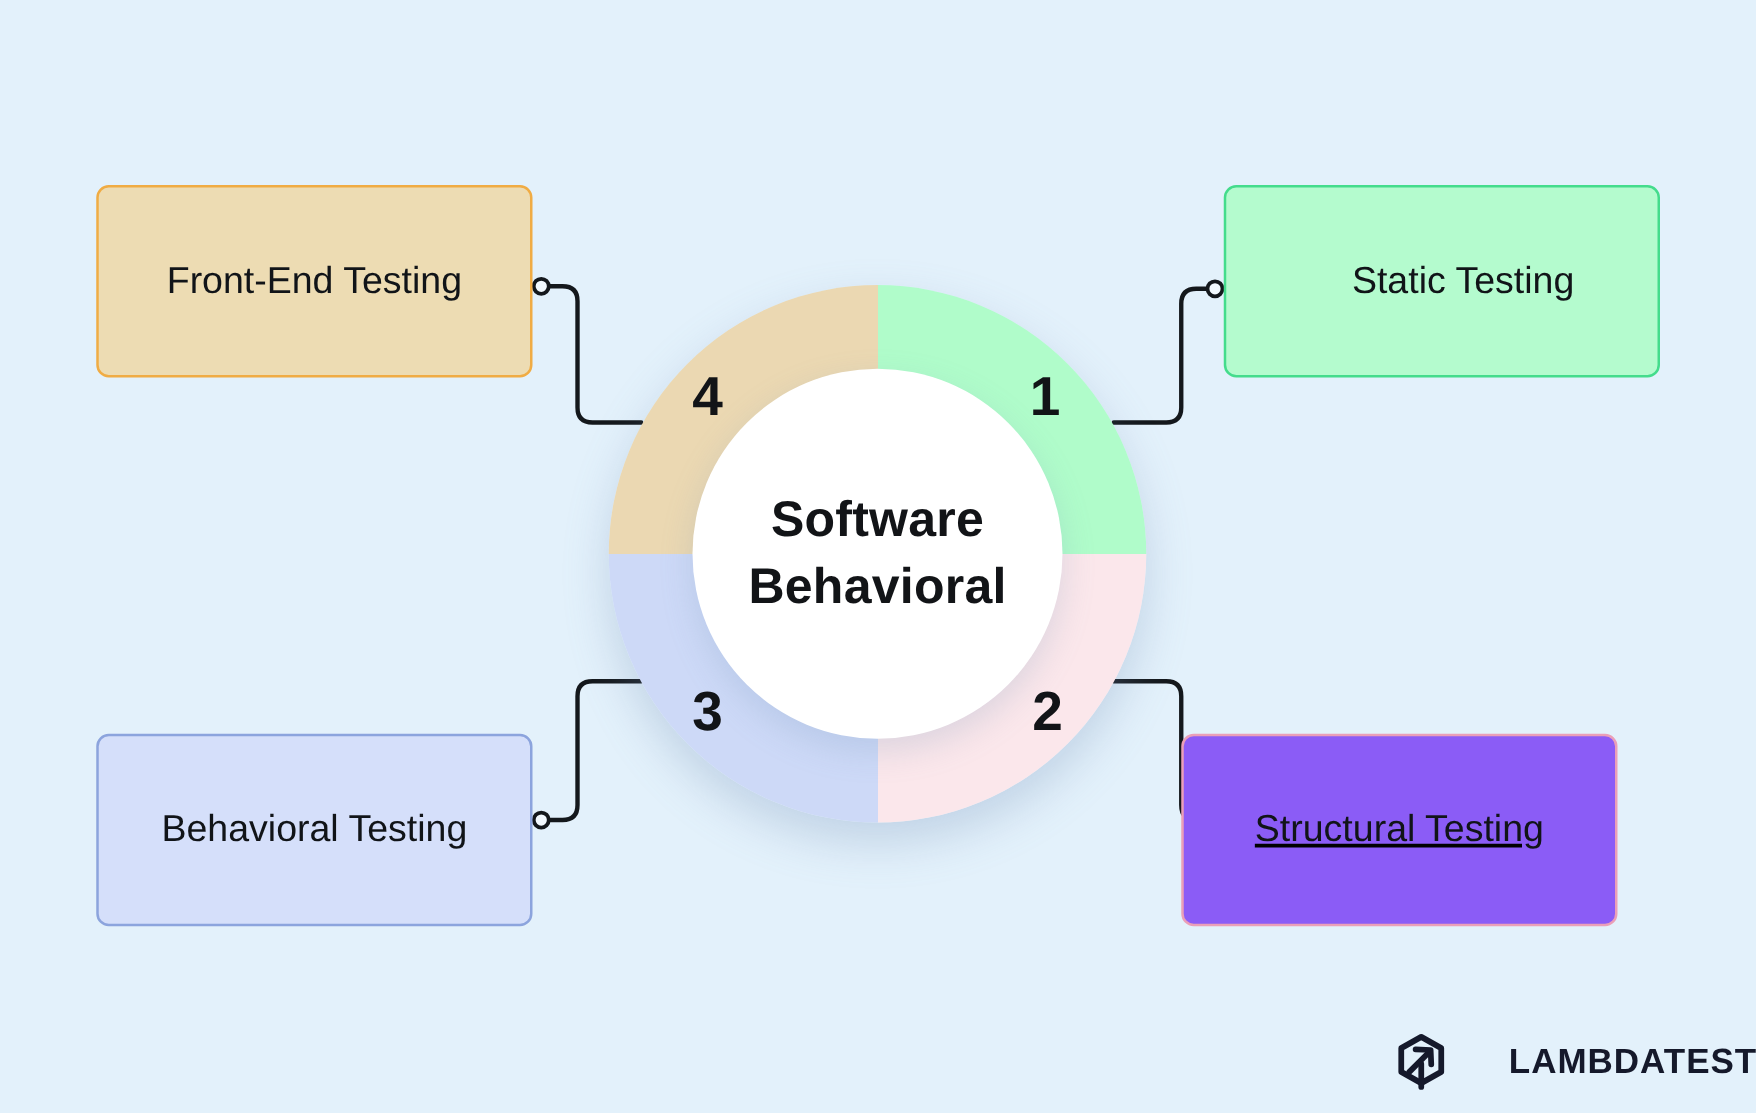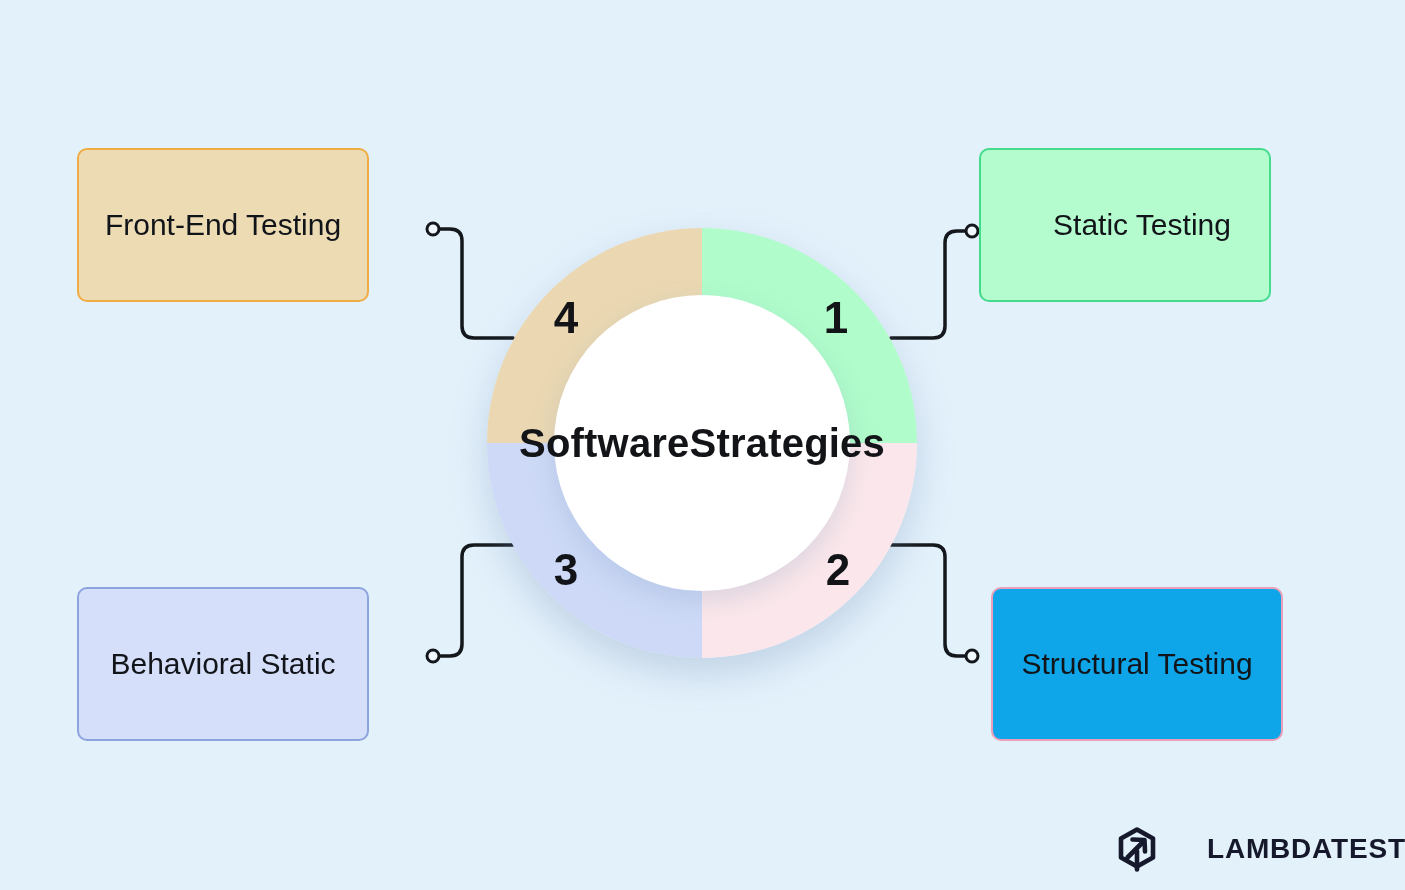--- a/index.html
+++ b/index.html
@@ -45,20 +45,21 @@
     box-shadow: 0 16px 36px rgba(116,144,181,0.30);
   }
   .donut-hole {
     position: absolute;
     left: 554px; top: 295px;
     width: 296px; height: 296px;
     border-radius: 50%;
     background: #ffffff;
     box-shadow: 0 10px 26px rgba(116,144,181,0.22);
     display: flex;
+    flex-direction: column;
     align-items: center;
     justify-content: center;
     text-align: center;
   }
   .donut-hole .title-line {
     font-size: 40px;
     font-weight: 700;
     color: #121417;
     line-height: 53px;
     letter-spacing: 0.2px;
@@ -71,39 +72,39 @@
     color: #121417;
   }
   .num-1 { left: 836px; top: 318px; }
   .num-2 { left: 838px; top: 570px; }
   .num-3 { left: 566px; top: 570px; }
   .num-4 { left: 566px; top: 318px; }
 
   
   .label-box {
     position: absolute;
-    width: 292px;
+    width: 349px;
     height: 154px;
     border-radius: 10px;
     border: 2px solid;
     display: flex;
     flex-direction: column;
     align-items: center;
     justify-content: center;
   }
   .label-box .box-line {
     font-size: 30px;
     font-weight: 400;
     color: #111418;
     line-height: 46px;
   }
   .box-front-end   { left: 77px;  top: 148px; background: #eddcb3; border-color: #f0ac44; }
   .box-static      { left: 979px; top: 148px; background: #b4fbce; border-color: #44dc8c; padding-left: 34px; }
   .box-behavioral  { left: 77px;  top: 587px; background: #d5dffa; border-color: #8ca4dd; }
-  .box-structural  { left: 991px; top: 587px; background: #0ea5e9; border-color: #eb9fb8; }
+  .box-structural  { left: 945px; top: 587px; background: #8b5cf6; border-color: #eb9fb8; text-decoration: underline; }
 
   
   .logo {
     position: absolute;
     left: 1115px; top: 826px;
     display: flex;
     align-items: center;
     gap: 8px;
   }
   .logo-icon svg { display: block; }
@@ -137,33 +138,33 @@
 
   <div class="donut"></div>
 
   <span class="ring-number num-1">1</span>
   <span class="ring-number num-2">2</span>
   <span class="ring-number num-3">3</span>
   <span class="ring-number num-4">4</span>
 
   <div class="donut-hole">
     <span class="title-line">Software</span>
-    <span class="title-line">Strategies</span>
+    <span class="title-line">Behavioral</span>
   </div>
 
   <div class="label-box box-static">
     <span class="box-line">Static Testing</span>
   </div>
 
   <div class="label-box box-structural">
     <span class="box-line">Structural Testing</span>
   </div>
 
   <div class="label-box box-behavioral">
-    <span class="box-line">Behavioral Static</span>
+    <span class="box-line">Behavioral Testing</span>
   </div>
 
   <div class="label-box box-front-end">
     <span class="box-line">Front-End Testing</span>
   </div>
 
   <div class="logo">
     <span class="logo-icon">
       <svg width="44" height="46" viewBox="0 0 44 46" xmlns="http://www.w3.org/2000/svg">
         <g fill="none" stroke="#15192b" stroke-width="4.6" stroke-linecap="round" stroke-linejoin="round">

